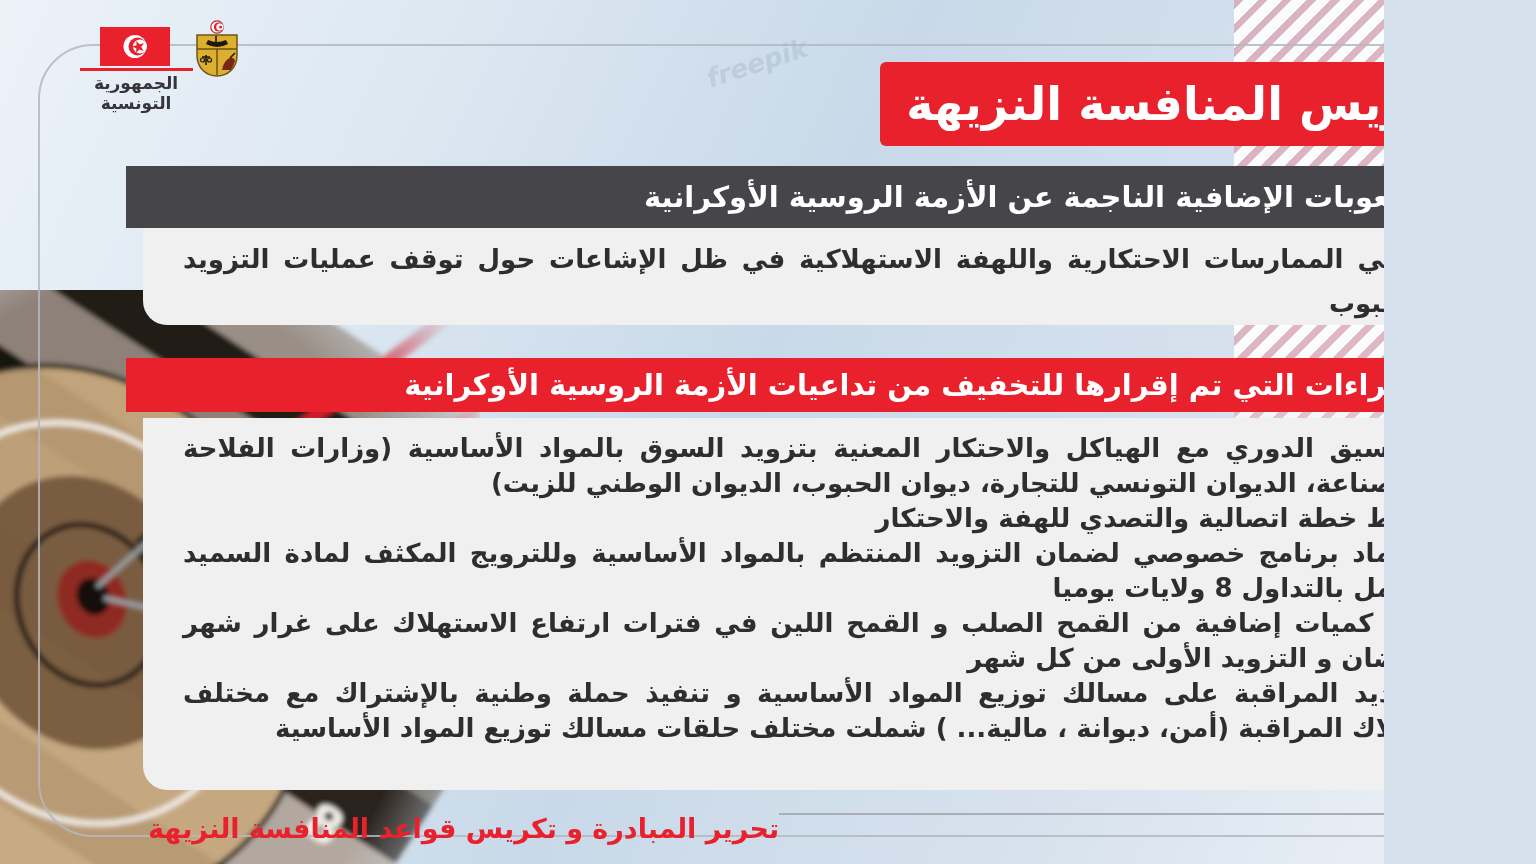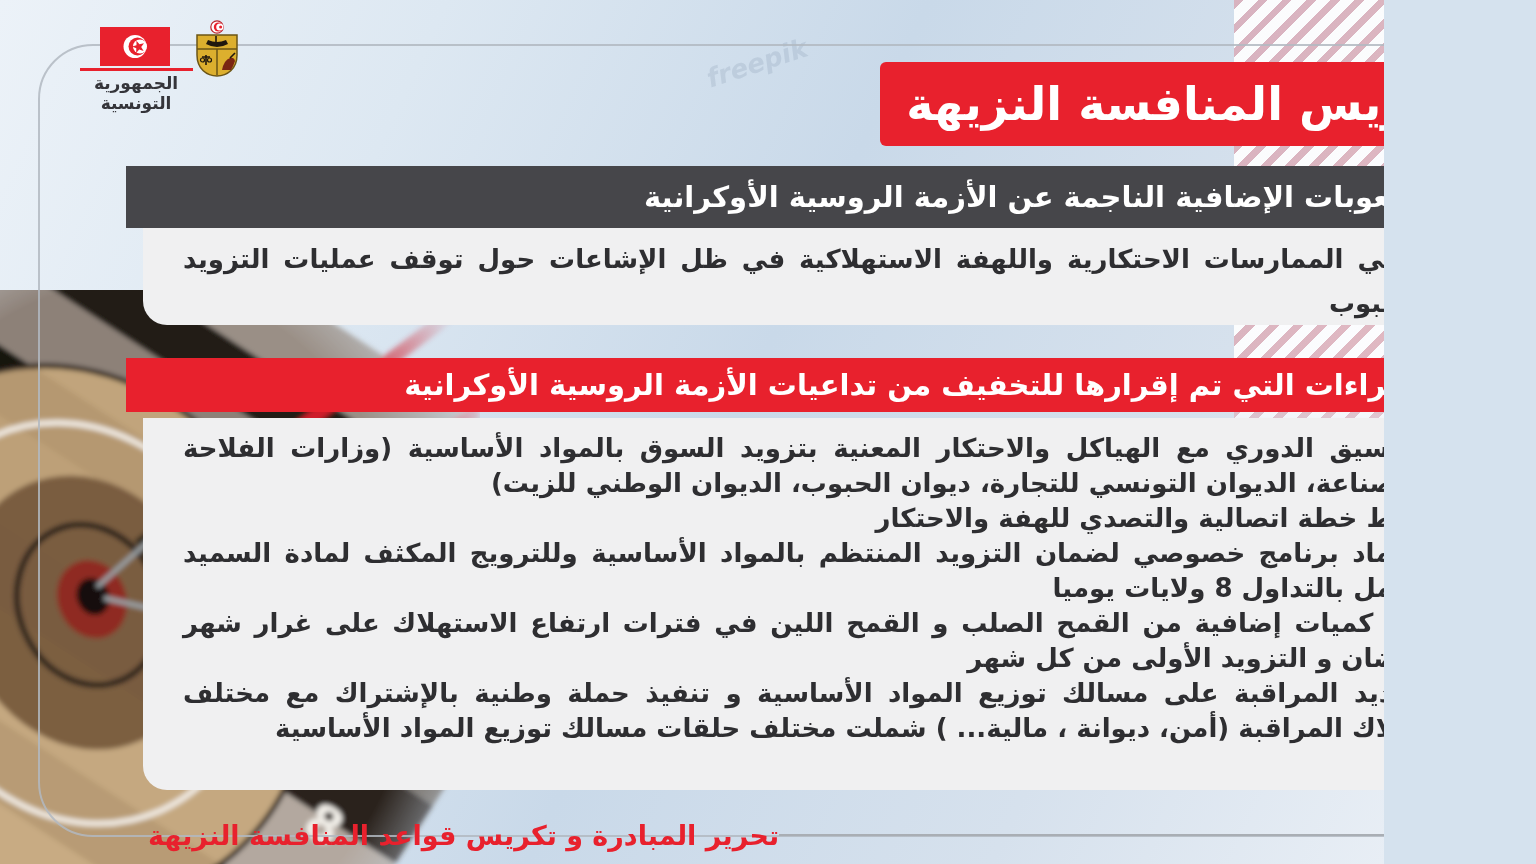--- a/index.html
+++ b/index.html
@@ -74,21 +74,21 @@
   .sec1-body li{font-size:26px;line-height:44px;}
   .sec2-body li{font-size:26px;line-height:35px;}
   .sec-body li .dot{
     position:absolute;right:2px;top:0;color:#e8212d;font-weight:700;
   }
   .sec1-body li .dot{line-height:44px;}
   .sec2-body li .dot{line-height:35px;}
   
   .footer{
     position:absolute;left:148px;top:813px;width:1290px;height:44px;z-index:6;
-    display:flex;align-items:center;
+    display:flex;align-items:flex-start;
   }
   .footer-text{
     direction:rtl;font-size:27px;font-weight:700;color:#e8212d;white-space:nowrap;
   }
   .footer-line{flex:1;height:0;border-top:2px solid #a9aeb4;}
   .page-number{font-size:38px;font-weight:400;color:#d81f2a;letter-spacing:1px;}
 </style>
 </head>
 <body>
 

